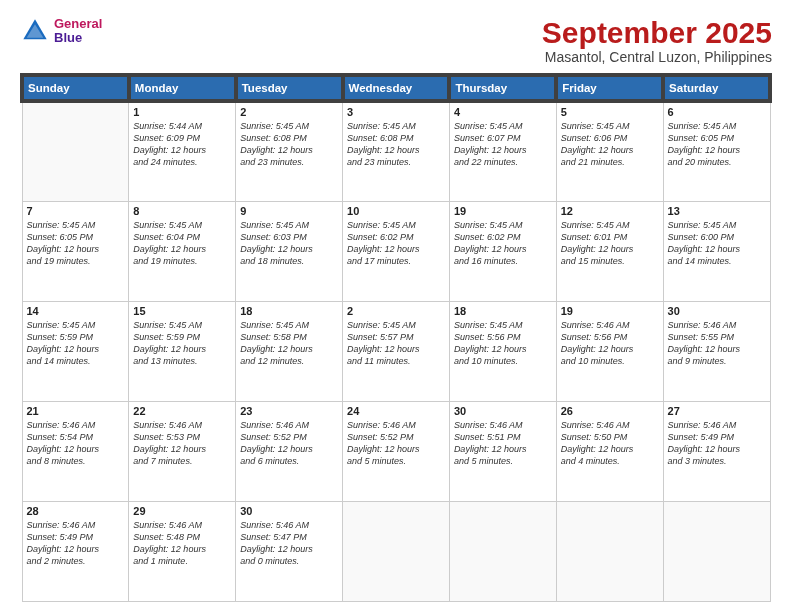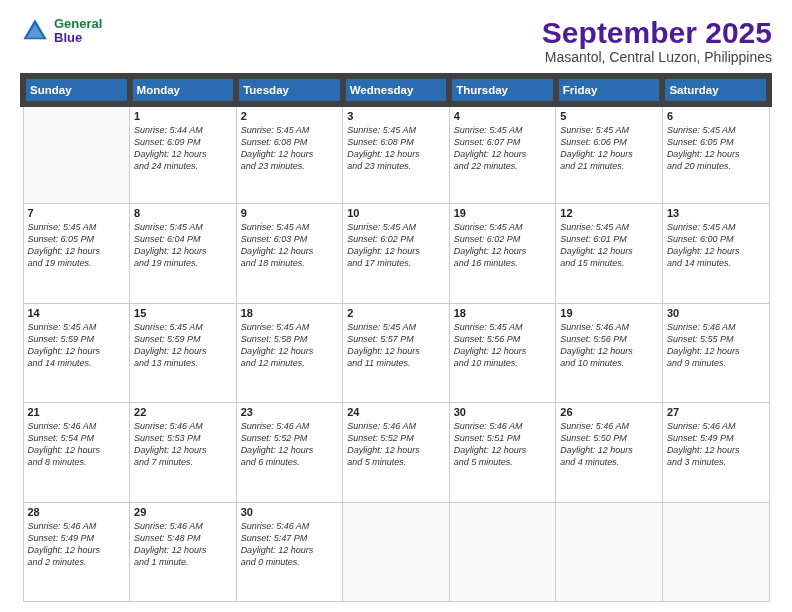--- a/index.html
+++ b/index.html
@@ -28,54 +28,54 @@
       align-items: center;
       gap: 4px;
     }
     .logo-text {
       display: flex;
       flex-direction: column;
       font-size: 13px;
       font-weight: bold;
       line-height: 1.1;
     }
-    .logo-general { color: #15803d; }
+    .logo-general { color: #be185d; }
     .logo-blue { color: #4c1d95; }
     .logo-icon {
       width: 30px;
       height: 30px;
     }
     .title-block {
       text-align: right;
     }
     .main-title {
       font-size: 30px;
       font-weight: bold;
-      color: #4c1d95;
+      color: #b91c1c;
       line-height: 1.1;
     }
     .subtitle {
       font-size: 14px;
       color: #444;
     }
     .calendar {
       flex: 1;
       border: 1px solid #ccc;
       border-collapse: collapse;
       width: 100%;
       table-layout: fixed;
     }
     .calendar th {
       background: #2b6cb0;
       color: #fff;
       font-size: 11.5px;
       font-weight: bold;
       padding: 5px 4px;
       text-align: left;
-      border: 6px solid #404040;
+      border: 4px solid #404040;
     }
     .calendar td {
       border: 1px solid #ccc;
       vertical-align: top;
       padding: 3px 4px;
       font-size: 9.5px;
       color: #222;
       height: 85px;
     }
     .day-num {

